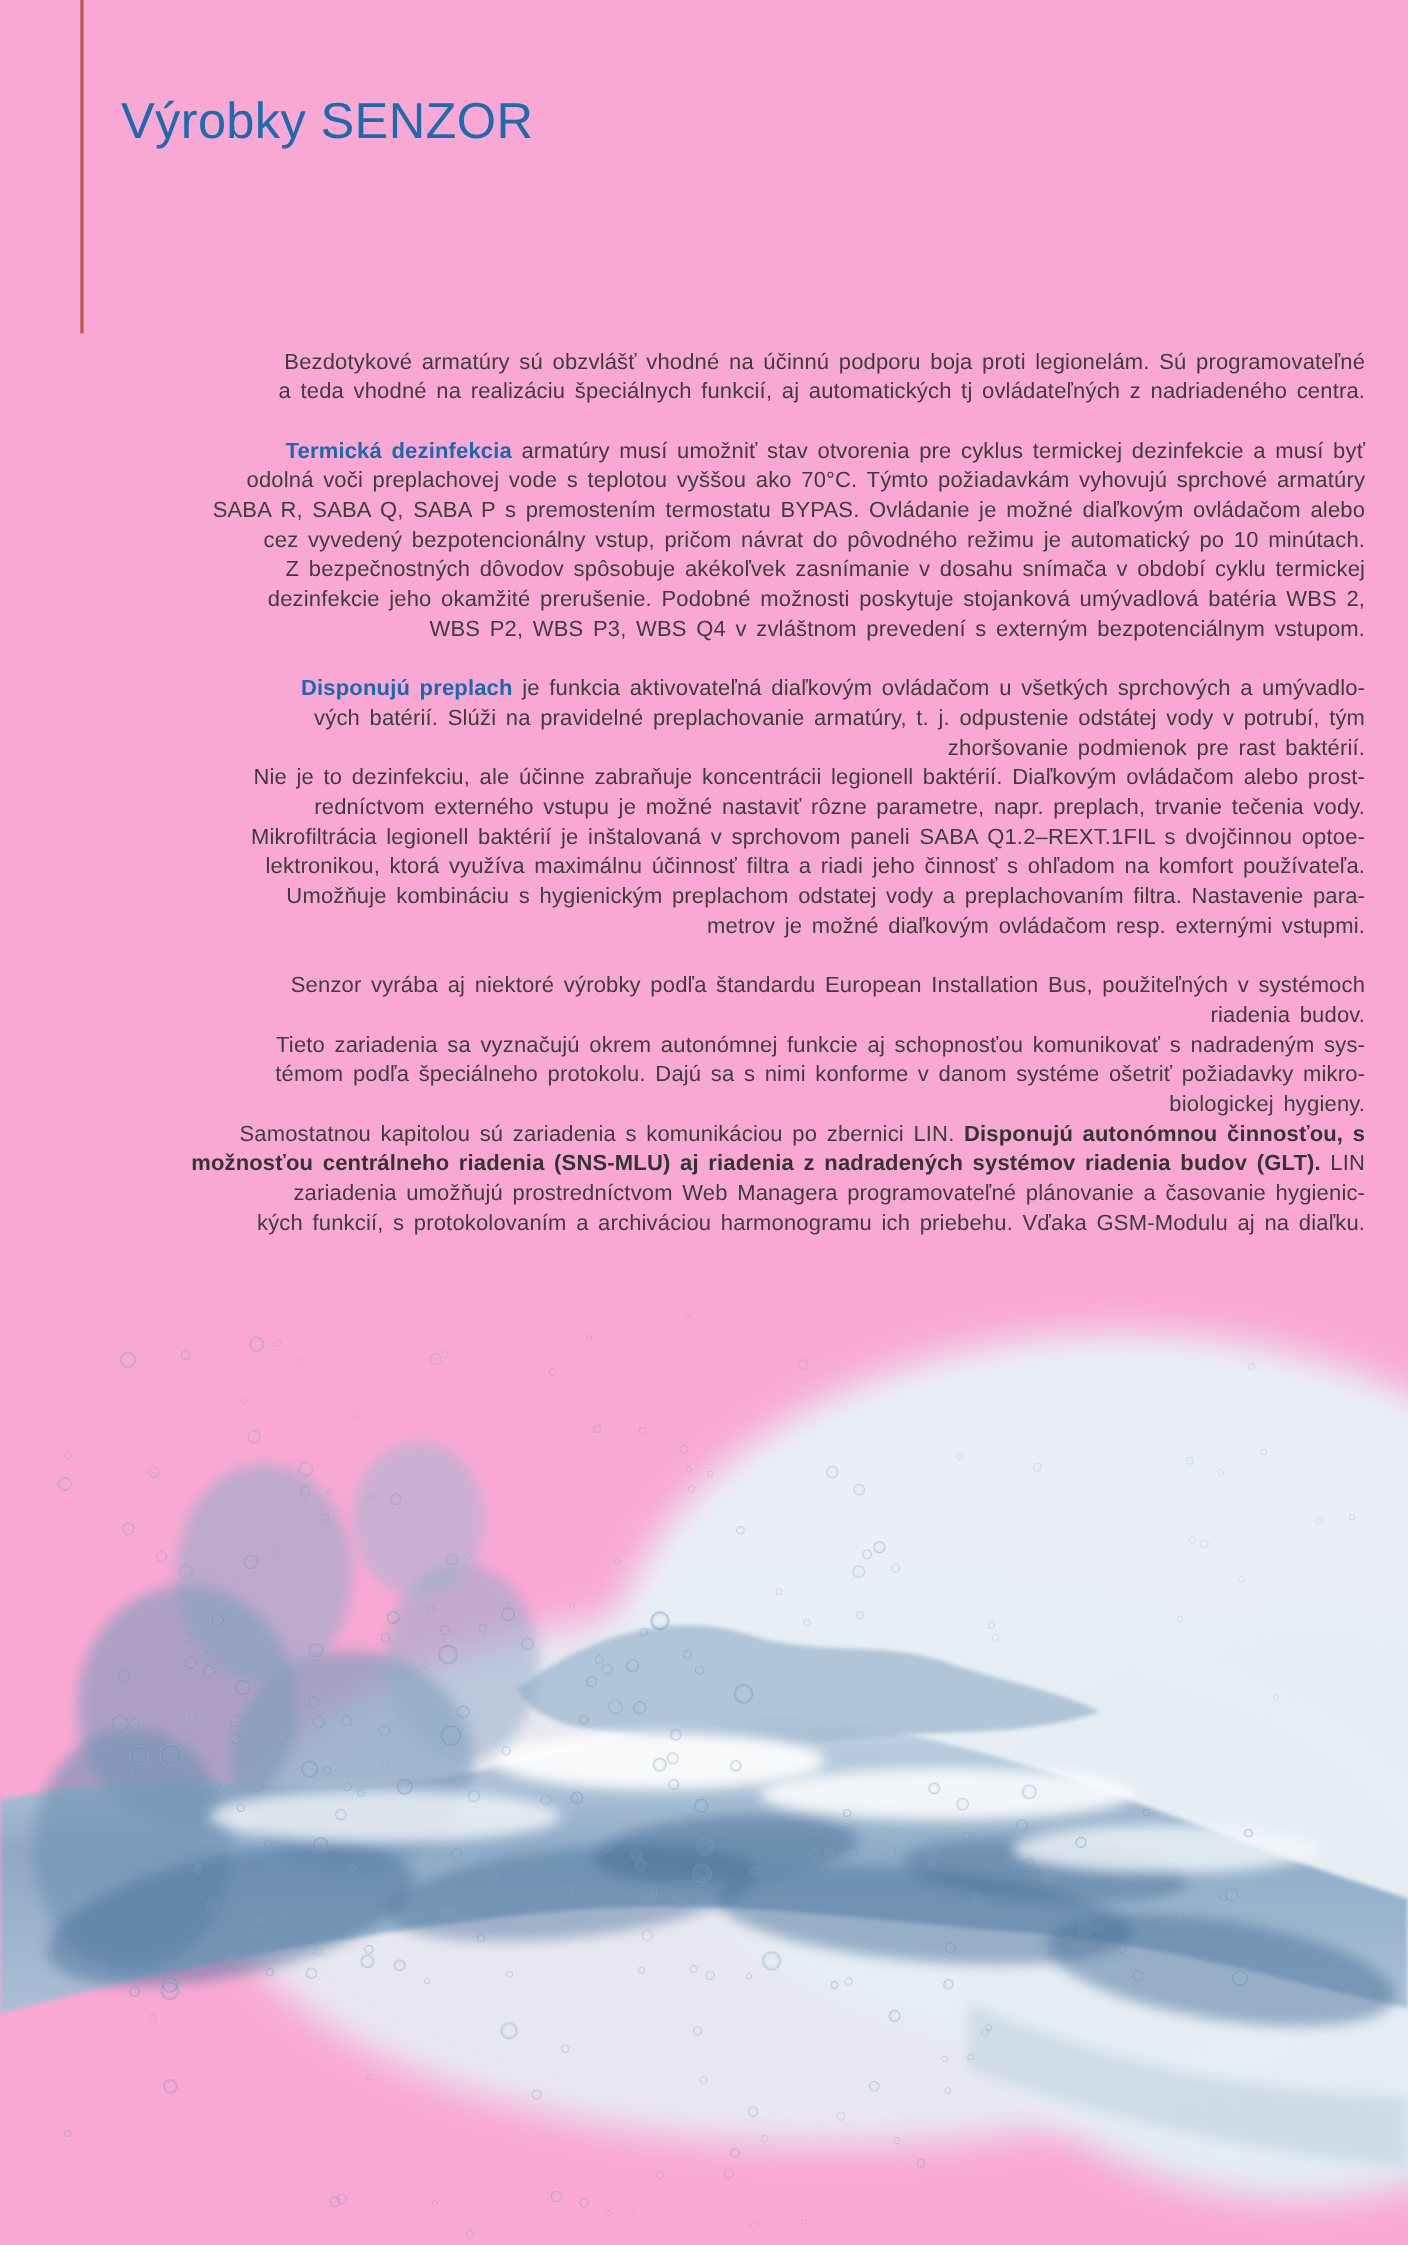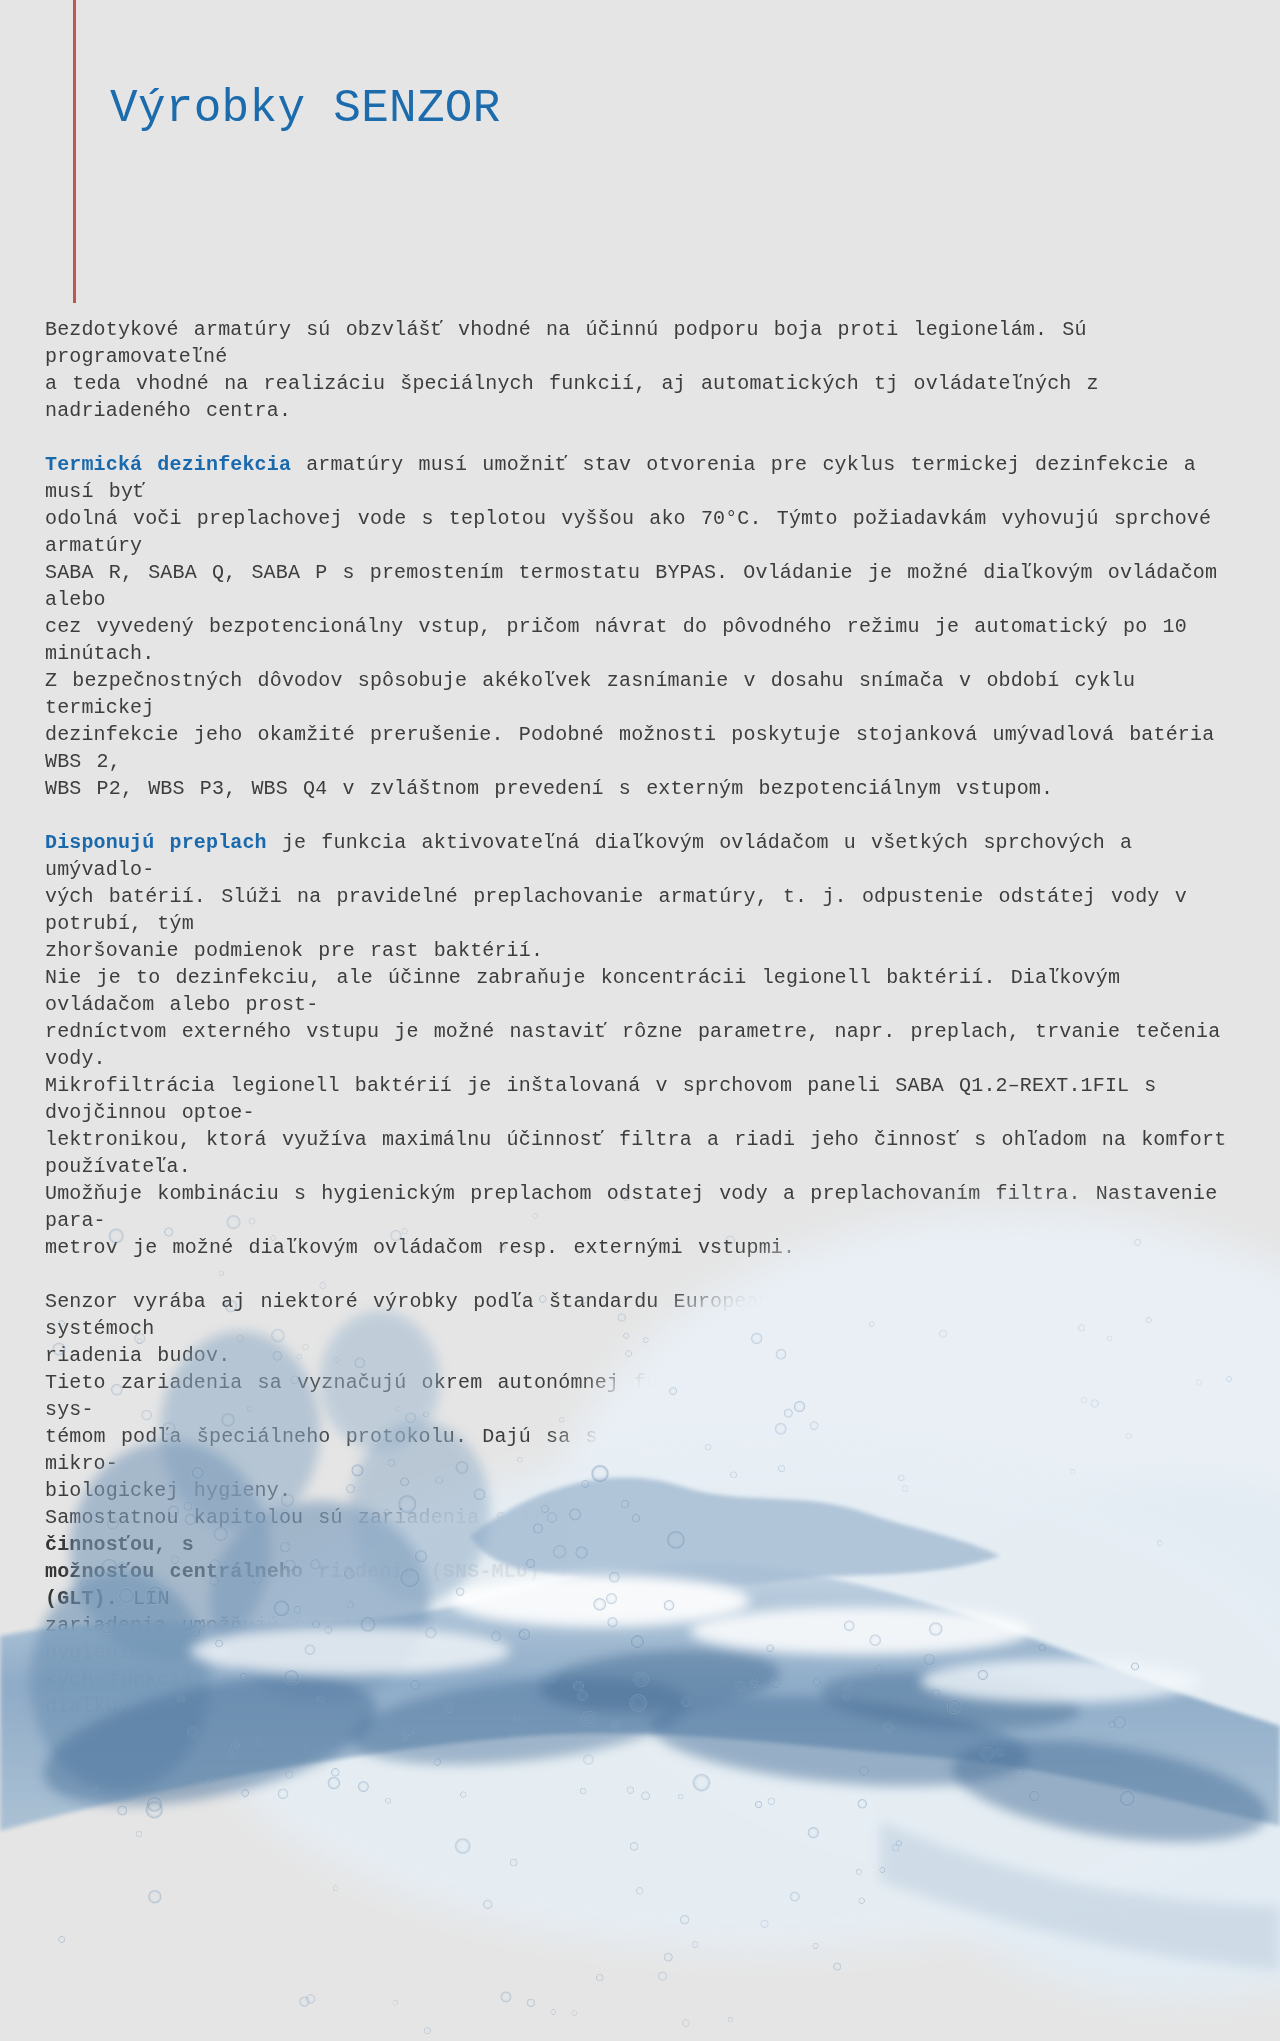--- a/index.html
+++ b/index.html
@@ -1,22 +1,22 @@
 <!DOCTYPE html>
 <html lang="sk"><head>
 <meta charset="utf-8">
 <style>
   html,body{margin:0;padding:0;background:#ffffff;}
   .page{
     position:relative;
     width:1280px;
     height:2041px;
-    background:#e5e5e5;
+    background:#f9a8d4;
     overflow:hidden;
-    font-family:Liberation Mono, monospace;
+    font-family:Liberation Sans, sans-serif;
   }
   .accent-bar{
     position:absolute;
     left:73px;top:0;
     width:3px;height:303px;
     background:#c0574c;
   }
   .title{
     position:absolute;
     left:110px;top:80px;
@@ -34,20 +34,21 @@
     width:1196px;
     font-size:20px;
     line-height:27px;
     color:#3d3d3c;
     letter-spacing:.15px;
     word-spacing:3px;
   }
   .para,.subhead{
     white-space:pre-line;
     margin:0 0 27px 0;
+    text-align:right;
   }
   .para.tight{margin:0;}
   .lead{
     color:#1a69ac;
     font-weight:700;
   }
   .subhead{
     font-size:20px;
     line-height:27px;
     color:#1a69ac;

